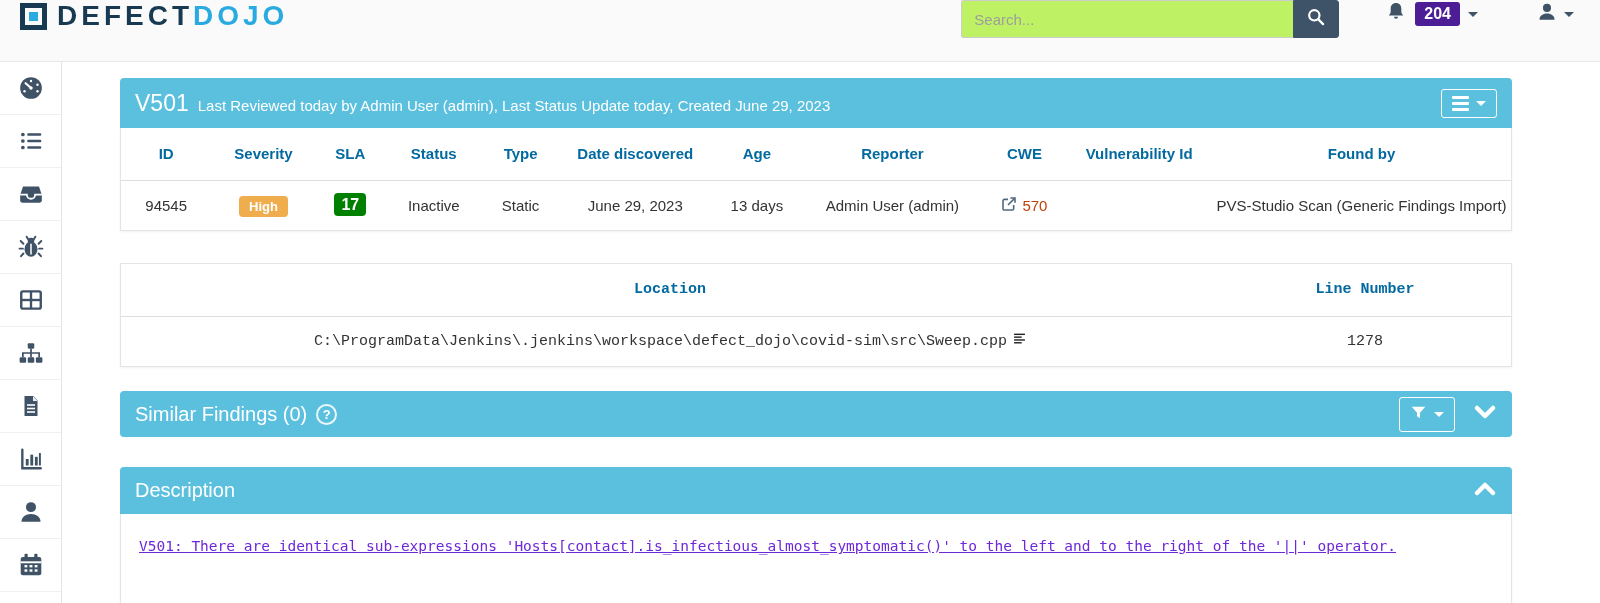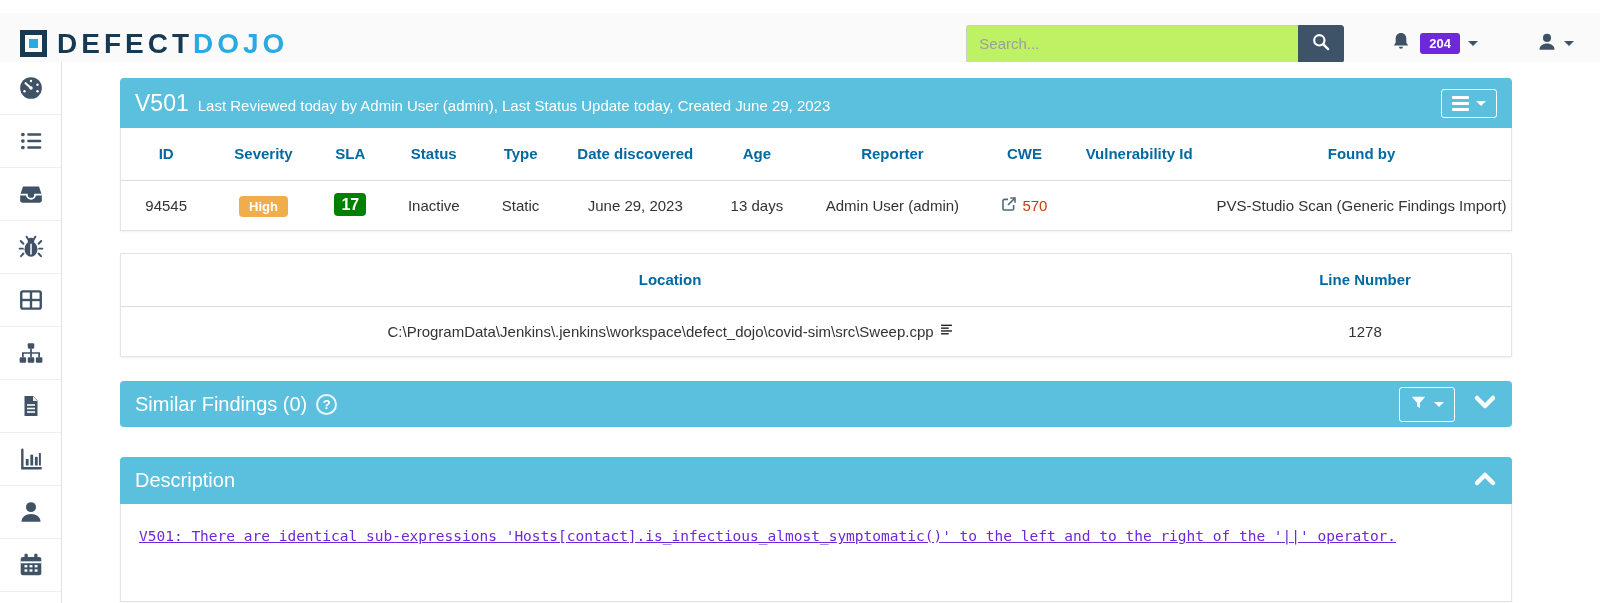--- a/index.html
+++ b/index.html
@@ -9,23 +9,22 @@
     background: #ffffff;
     color: #333;
     overflow: hidden;
   }
   
   .navbar {
     height: 62px;
     background: #fafafa;
     border-bottom: 1px solid #e7e7e7;
     display: flex;
-    align-items: center;
+    align-items: flex-start;
     padding: 0 26px 0 20px;
-    margin-top: 13px;
   }
   .logo { display: flex; align-items: center; gap: 10px; cursor: pointer; }
   .logo-mark {
     width: 27px; height: 27px;
     border: 5px solid #173a52;
     display: flex; align-items: center; justify-content: center;
   }
   .logo-mark-inner { width: 9px; height: 9px; background: #29aae1; }
   .logo-text { font-size: 28px; font-weight: 800; letter-spacing: 4px; color: #173a52; }
   .logo-text .dojo { color: #29aae1; }
@@ -45,22 +44,22 @@
   .search-btn {
     width: 46px; height: 38px;
     background: #3e5268;
     border: 1px solid #3e5268;
     border-radius: 0 3px 3px 0;
     display: flex; align-items: center; justify-content: center;
     cursor: pointer;
   }
   .notif-group { display: flex; align-items: center; gap: 8px; margin-left: 46px; cursor: pointer; }
   .badge-count {
-    background: #6d28d9; color: #fff;
-    font-size: 13px; font-weight: bold;
+    background: #4c1d95; color: #fff;
+    font-size: 16px; font-weight: bold;
     padding: 3px 9px; border-radius: 3px;
   }
   .caret { width: 0; height: 0; border-left: 5px solid transparent; border-right: 5px solid transparent; border-top: 5px solid #3e5268; display: inline-block; }
   .caret.white { border-top-color: #fff; }
   .user-group { display: flex; align-items: center; gap: 6px; margin-left: 58px; cursor: pointer; }
 
   
   .sidebar {
     position: absolute; left: 0; top: 62px; bottom: 0;
     width: 62px;
@@ -126,21 +125,21 @@
     background: #f0ad4e; color: #fff;
     font-size: 13px; font-weight: bold;
     padding: 3px 10px; border-radius: 4px;
   }
   .sla-badge {
     background: #008000; color: #ffffff;
     font-size: 16px; font-weight: bold;
     padding: 3px 7px; border-radius: 4px;
   }
   .cwe-link { color: #c2410c; display: inline-flex; align-items: center; gap: 5px; cursor: pointer; text-decoration: none; }
-  .loc-box { margin-top: 22px; border-top: 1px solid #e4e4e4; }
+  .loc-box { margin-top: 32px; border-top: 1px solid #e4e4e4; font-family: Liberation Mono, monospace; }
   .loc-path { display: inline-flex; align-items: center; gap: 6px; }
 
   .section-bar { height: 46px; margin-top: 24px; border-radius: 4px; }
   .section-title { font-size: 20px; font-weight: 400; }
   .qmark {
     width: 21px; height: 21px;
     border: 2px solid #eaf7fb;
     border-radius: 50%;
     color: #fff; font-size: 13px; font-weight: bold;
     display: inline-flex; align-items: center; justify-content: center;

